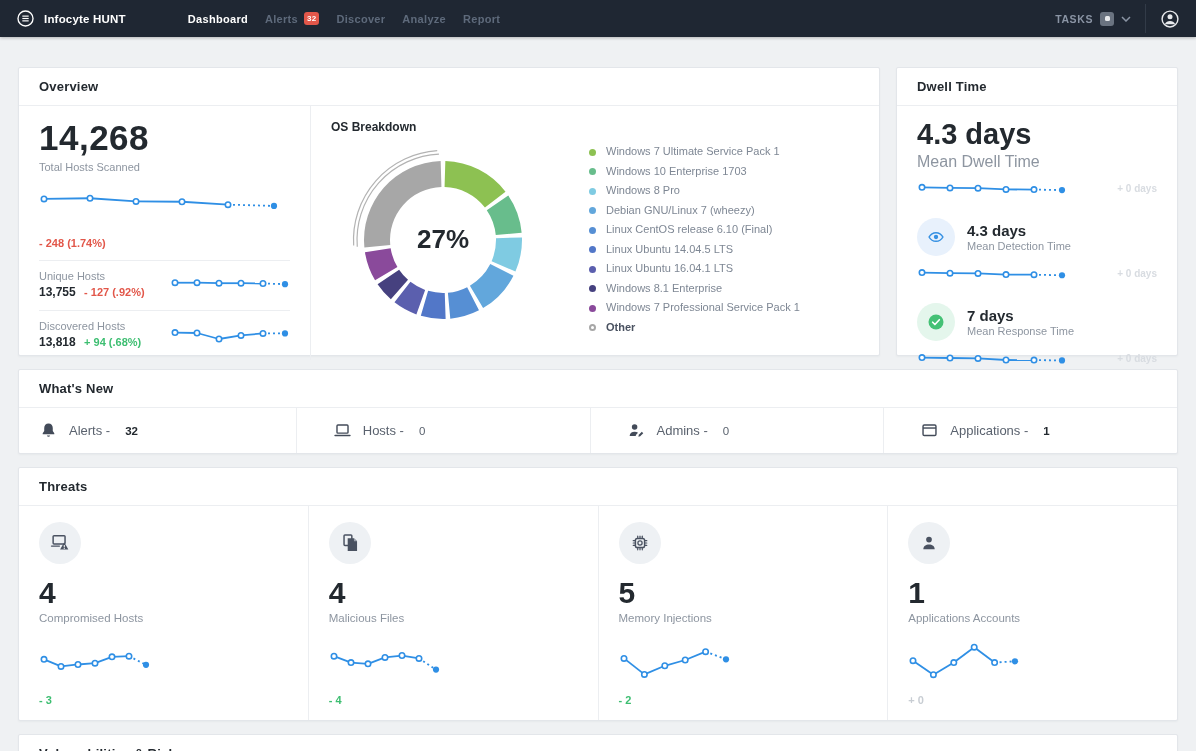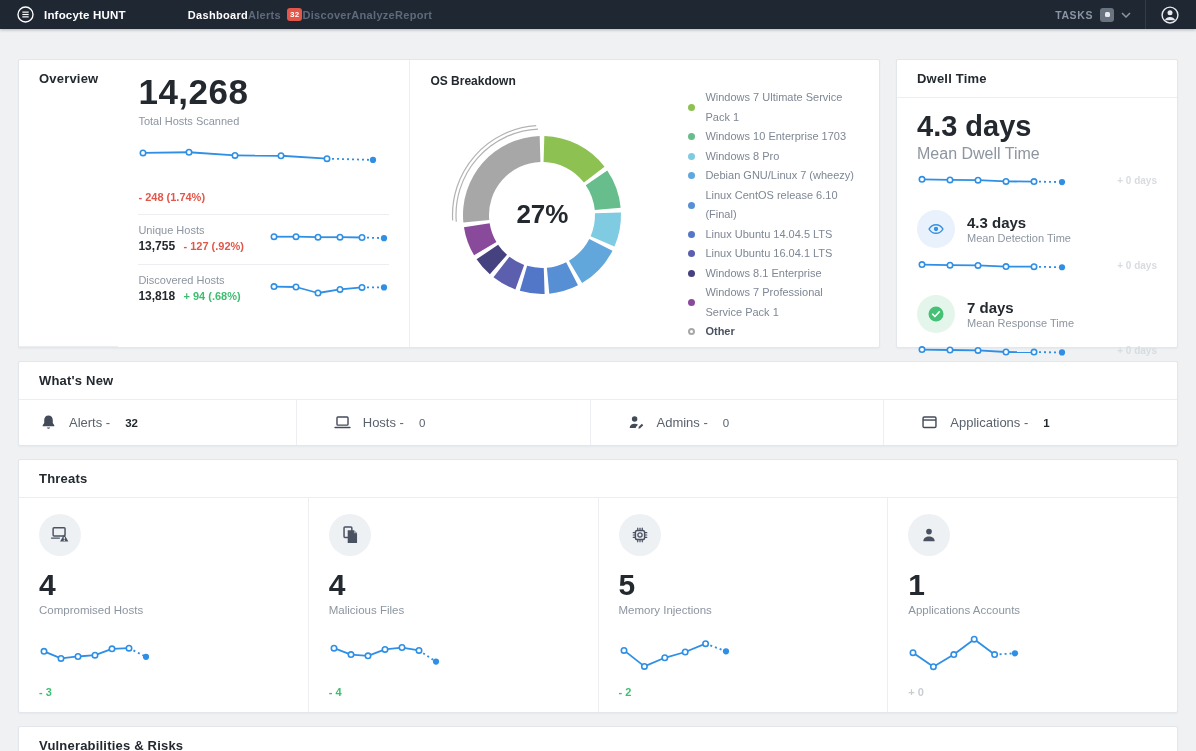--- a/index.html
+++ b/index.html
@@ -5,26 +5,26 @@
   * { box-sizing: border-box; margin: 0; padding: 0; }
   html,body { width:1196px; height:751px; }
   body {
     font-family: "Liberation Sans", sans-serif;
     background:#EFF1F3; color:#23292F; overflow:hidden;
   }
   .page { width:1196px; height:751px; overflow:hidden; }
 
   
   .nav {
-    height:29px; background:#1F2733; display:flex; align-items:center;
+    height:37px; background:#1F2733; display:flex; align-items:center;
     padding:0 16px; box-shadow:0 1px 3px rgba(0,0,0,.25); position:relative; z-index:5;
   }
   .nav .logo { width:19px; height:19px; display:flex; }
   .nav .brand { color:#fff; font-size:11.5px; font-weight:bold; margin-left:9px; letter-spacing:.2px; }
-  .nav-menu { display:flex; align-items:center; margin-left:62px; }
+  .nav-menu { display:flex; align-items:center; gap:17px; margin-left:62px; }
   .nav-item { font-size:11px; font-weight:bold; color:#5E6A7B; letter-spacing:.3px; cursor:pointer; display:flex; align-items:center; gap:6px; }
   .nav-item.active { color:#FFFFFF; }
   .nav-badge {
     background:#E2574A; color:#fff; font-size:8px; font-weight:bold;
     min-width:15px; height:13px; border-radius:3px; display:inline-flex;
     align-items:center; justify-content:center; padding:0 3px;
   }
   .nav-right { margin-left:auto; display:flex; align-items:center; height:100%; }
   .tasks { display:flex; align-items:center; gap:7px; cursor:pointer; padding-right:14px; }
   .tasks-label { color:#8A94A4; font-size:10.5px; font-weight:bold; letter-spacing:.6px; }
@@ -37,21 +37,21 @@
   .content { padding:30px 18px 0 18px; }
   .card {
     background:#fff; border:1px solid #E3E6EA; border-radius:2px;
     box-shadow:0 1px 2px rgba(30,40,60,.04);
   }
   .card-header {
     padding:11px 20px; border-bottom:1px solid #ECEEF1;
     font-size:13px; font-weight:bold; color:#23292F; letter-spacing:.2px;
   }
   .row1 { display:flex; gap:16px; }
-  .overview-card { flex:1; height:289px; display:flex; flex-direction:row; }
+  .overview-card { flex:1; height:289px; display:flex; flex-direction:column; }
   .dwell-card { width:282px; height:289px; display:flex; flex-direction:column; }
   .section-gap { margin-top:13px; }
 
   
   .overview-body { flex:1; display:flex; }
   .stat-col { width:292px; padding:14px 20px 10px 20px; border-right:1px solid #ECEEF1; }
   .big-number { font-size:35px; font-weight:bold; color:#23292F; line-height:1.05; letter-spacing:.5px; }
   .stat-label { font-size:11px; color:#8D95A0; margin-top:4px; }
   .delta { font-size:11px; font-weight:bold; margin-top:12px; }
   .delta.red { color:#E2574A; } .delta.green { color:#3DBE71; } .delta.faint { color:#C8CDD3; }

